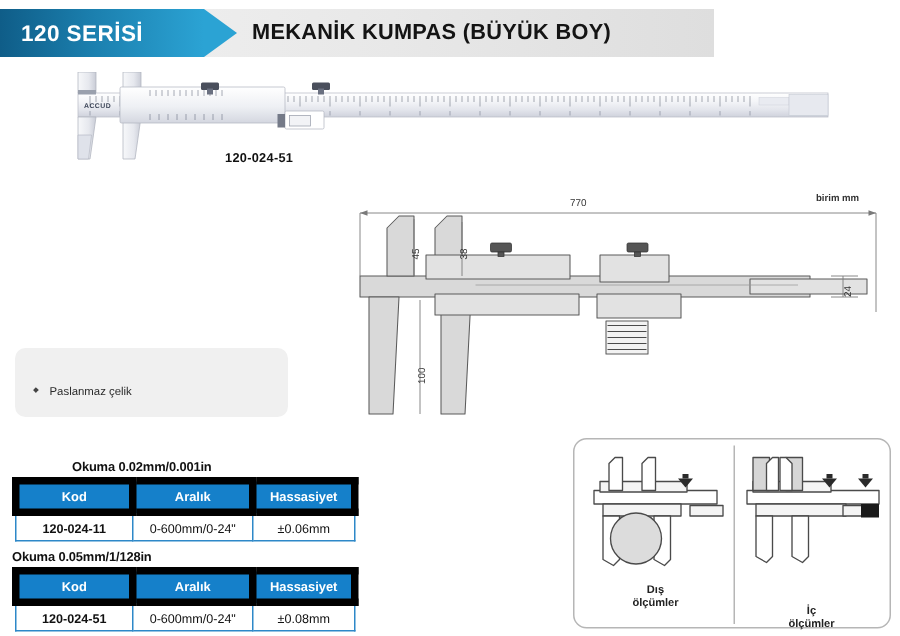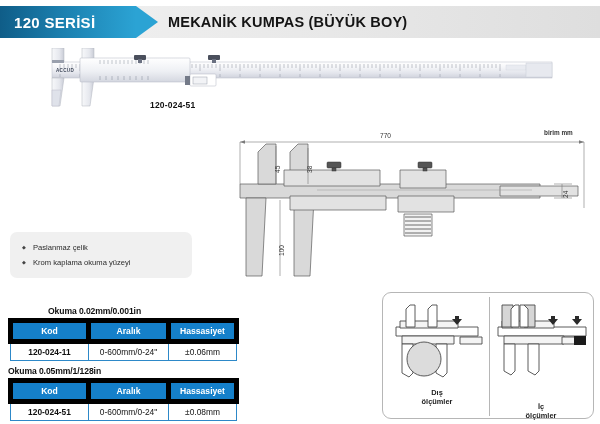--- a/index.html
+++ b/index.html
@@ -13,21 +13,21 @@
     position: relative;
     overflow: hidden;
     font-family: "Liberation Sans", sans-serif;
     color: #1a1a1a;
   }
 
   
   .header {
     position: absolute;
     left: 0; top: 6px;
-    width: 600px; height: 32px;
+    width: 476px; height: 32px;
     background: linear-gradient(to right, #f2f2f2 0%, #e8e8e8 55%, #dedede 100%);
   }
   .series-tag {
     position: absolute;
     left: 0; top: 0;
     width: 136px; height: 32px;
     background: linear-gradient(to right, #0f5d88 0%, #1b7fae 45%, #2ba3d4 100%);
     display: flex;
     align-items: center;
     padding-left: 14px;
@@ -79,21 +79,21 @@
   
   .feature-box {
     position: absolute;
     left: 10px; top: 232px;
     width: 182px; height: 46px;
     background: #f0f0f0;
     border-radius: 7px;
   }
   .feature-list {
     margin: 0;
-    padding: 8px 0 0 12px;
+    padding: 21px 0 0 12px;
     list-style: none;
   }
   .feature-item {
     font-size: 7.6px;
     color: #2a2a2a;
     line-height: 15px;
     position: relative;
     padding-left: 11px;
     white-space: nowrap;
   }
@@ -433,21 +433,20 @@
     <rect x="155" y="28" width="5" height="9" fill="#747a88"></rect>
 
     <rect x="496" y="15" width="26" height="14" fill="#e7e9ef" stroke="#c4c8d2" stroke-width="0.4"></rect>
   </svg>
 </div>
 <div class="photo-caption">120-024-51</div>
 
 <div class="feature-box">
   <ul class="feature-list">
     <li class="feature-item">Paslanmaz çelik</li>
-    <li class="feature-item">Krom kaplama okuma yüzeyi</li>
   </ul>
 </div>
 
 <div class="table-title" id="table-title-1">Okuma 0.02mm/0.001in</div>
 <table class="spec-table" id="spec-table-1">
   <thead>
     <tr>
       <th class="col-code">Kod</th>
       <th class="col-range">Aralık</th>
       <th class="col-acc">Hassasiyet</th>

